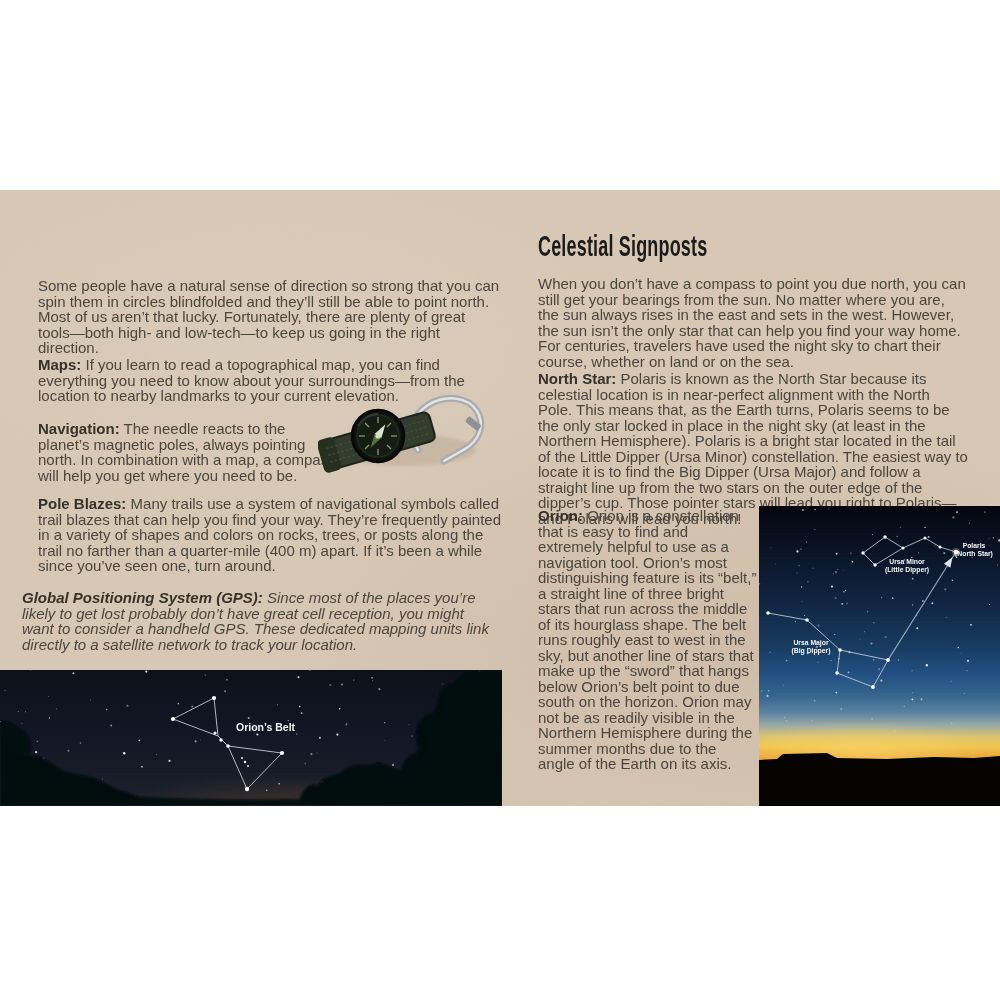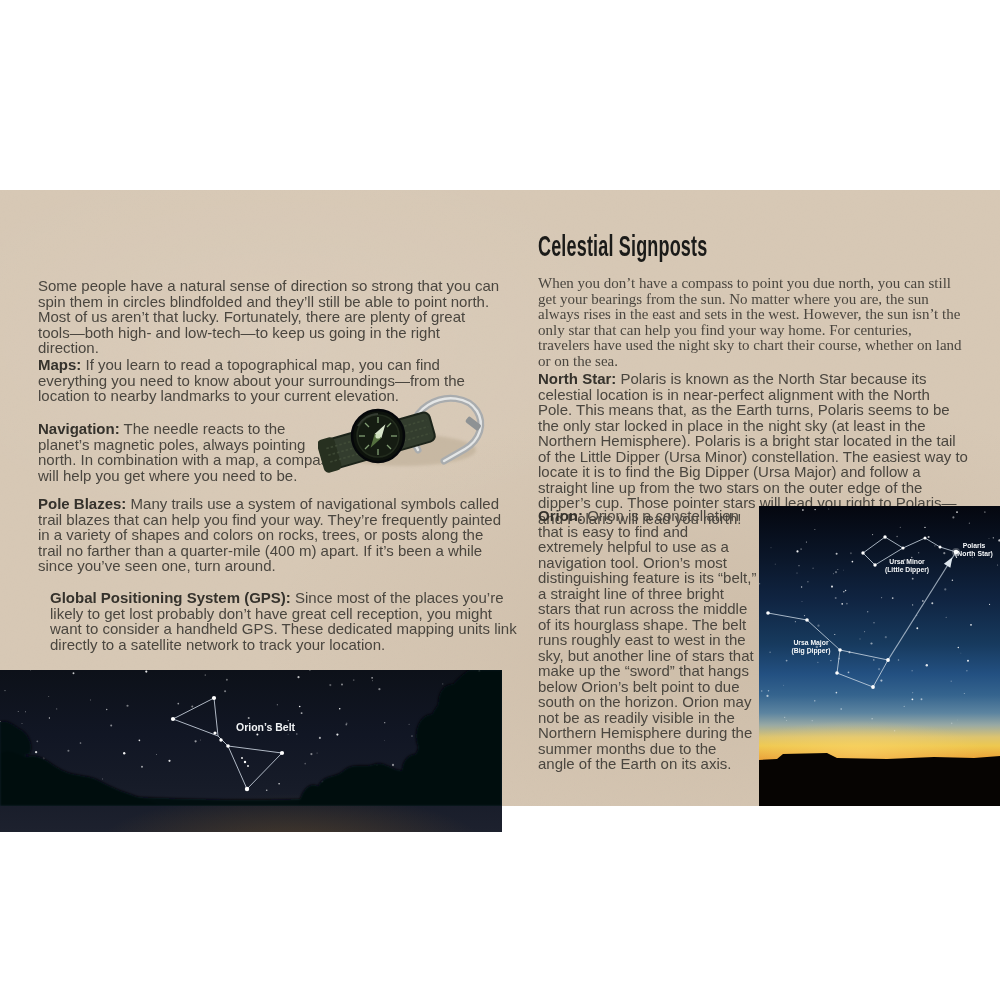--- a/index.html
+++ b/index.html
@@ -21,30 +21,30 @@
   h2{font-size:29px;}
   .cond{display:inline-block;transform:scaleX(.60);transform-origin:0 50%;white-space:nowrap;letter-spacing:.5px;}
   .cond2{display:inline-block;transform:scaleX(.62);transform-origin:0 50%;white-space:nowrap;letter-spacing:.3px;}
   p.body{margin:0;font-size:15px;line-height:15.5px;color:#4a463f;}
   p.body b{color:#35322c;}
   
   .l-intro{left:38px;top:88px;width:462px;}
   .l-maps{left:38px;top:167px;width:462px;}
   .l-comp{left:38px;top:231px;width:302px;}
   .l-trail{left:38px;top:306px;width:468px;}
-  .l-gps{left:50px;top:400px;width:468px;}
-  .r-intro{left:538px;top:86px;width:428px;font-family:Liberation Serif, serif;}
+  .l-gps{left:22px;top:400px;width:468px;font-style:italic;}
+  .r-intro{left:538px;top:86px;width:428px;}
   .r-north{left:538px;top:181px;width:430px;}
   .r-orion{left:538px;top:318px;width:219px;}
   .h-left{left:38px;top:34px;}
   .h-right{left:538px;top:42px;}
   .fig-compass{left:318px;top:194px;width:172px;height:102px;}
   
   .photo-left{
-    left:0;top:480px;width:502px;height:162px;
+    left:0;top:480px;width:502px;height:136px;
     background-image:
       radial-gradient(ellipse 55% 45% at 58% 108%, rgba(122,88,40,.45), rgba(122,88,40,0) 70%),
       linear-gradient(180deg,#0d1119 0%,#111624 40%,#161b28 70%,#1d212e 100%);
   }
   .photo-right{
     left:759px;top:316px;width:241px;height:300px;
     background-image:
       radial-gradient(ellipse 70% 14% at 42% 82%, rgba(255,216,110,.55), rgba(255,216,110,0) 75%),
       linear-gradient(180deg,
         #05070f 0%, #0a1527 16%, #102543 32%, #173a5e 46%, #235081 56%,

